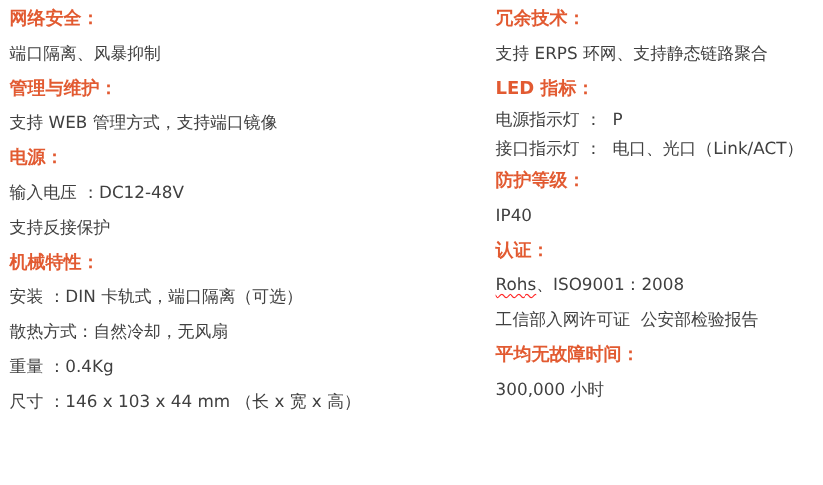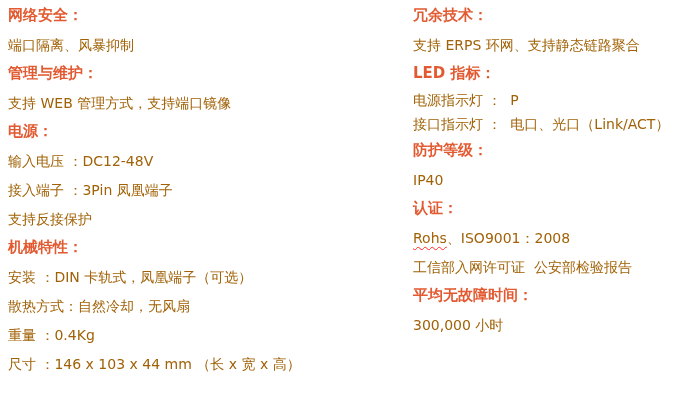--- a/index.html
+++ b/index.html
@@ -28,21 +28,21 @@
     white-space: pre;
     font-size: 14px;
     line-height: 1;
   }
   .h {
     color: #e25a31;
     font-weight: bold;
     font-size: 15px;
   }
   .ln {
-    color: #a16207;
+    color: #404040;
   }
   .ln.tight { height: 24px; }
   .misspell {
     text-decoration-line: underline;
     text-decoration-style: wavy;
     text-decoration-color: #ff2a2a;
     text-decoration-thickness: 1px;
     text-underline-offset: 3px;
     text-align: center;
   }
@@ -60,27 +60,26 @@
     </div>
 
     <div>
       <div class="h">管理与维护：</div>
       <div class="ln">支持 WEB 管理方式，支持端口镜像</div>
     </div>
 
     <div>
       <div class="h">电源：</div>
       <div class="ln">输入电压 ：DC12-48V</div>
-      <div class="ln">接入端子 ：3Pin 凤凰端子</div>
       <div class="ln">支持反接保护</div>
     </div>
 
     <div>
       <div class="h">机械特性：</div>
-      <div class="ln">安装 ：DIN 卡轨式，凤凰端子（可选）</div>
+      <div class="ln">安装 ：DIN 卡轨式，端口隔离（可选）</div>
       <div class="ln">散热方式：自然冷却，无风扇</div>
       <div class="ln">重量 ：0.4Kg</div>
       <div class="ln">尺寸 ：146 x 103 x 44 mm （长 x 宽 x 高）</div>
     </div>
 
   </div>
 
   <div class="col col-right">
 
     <div>

